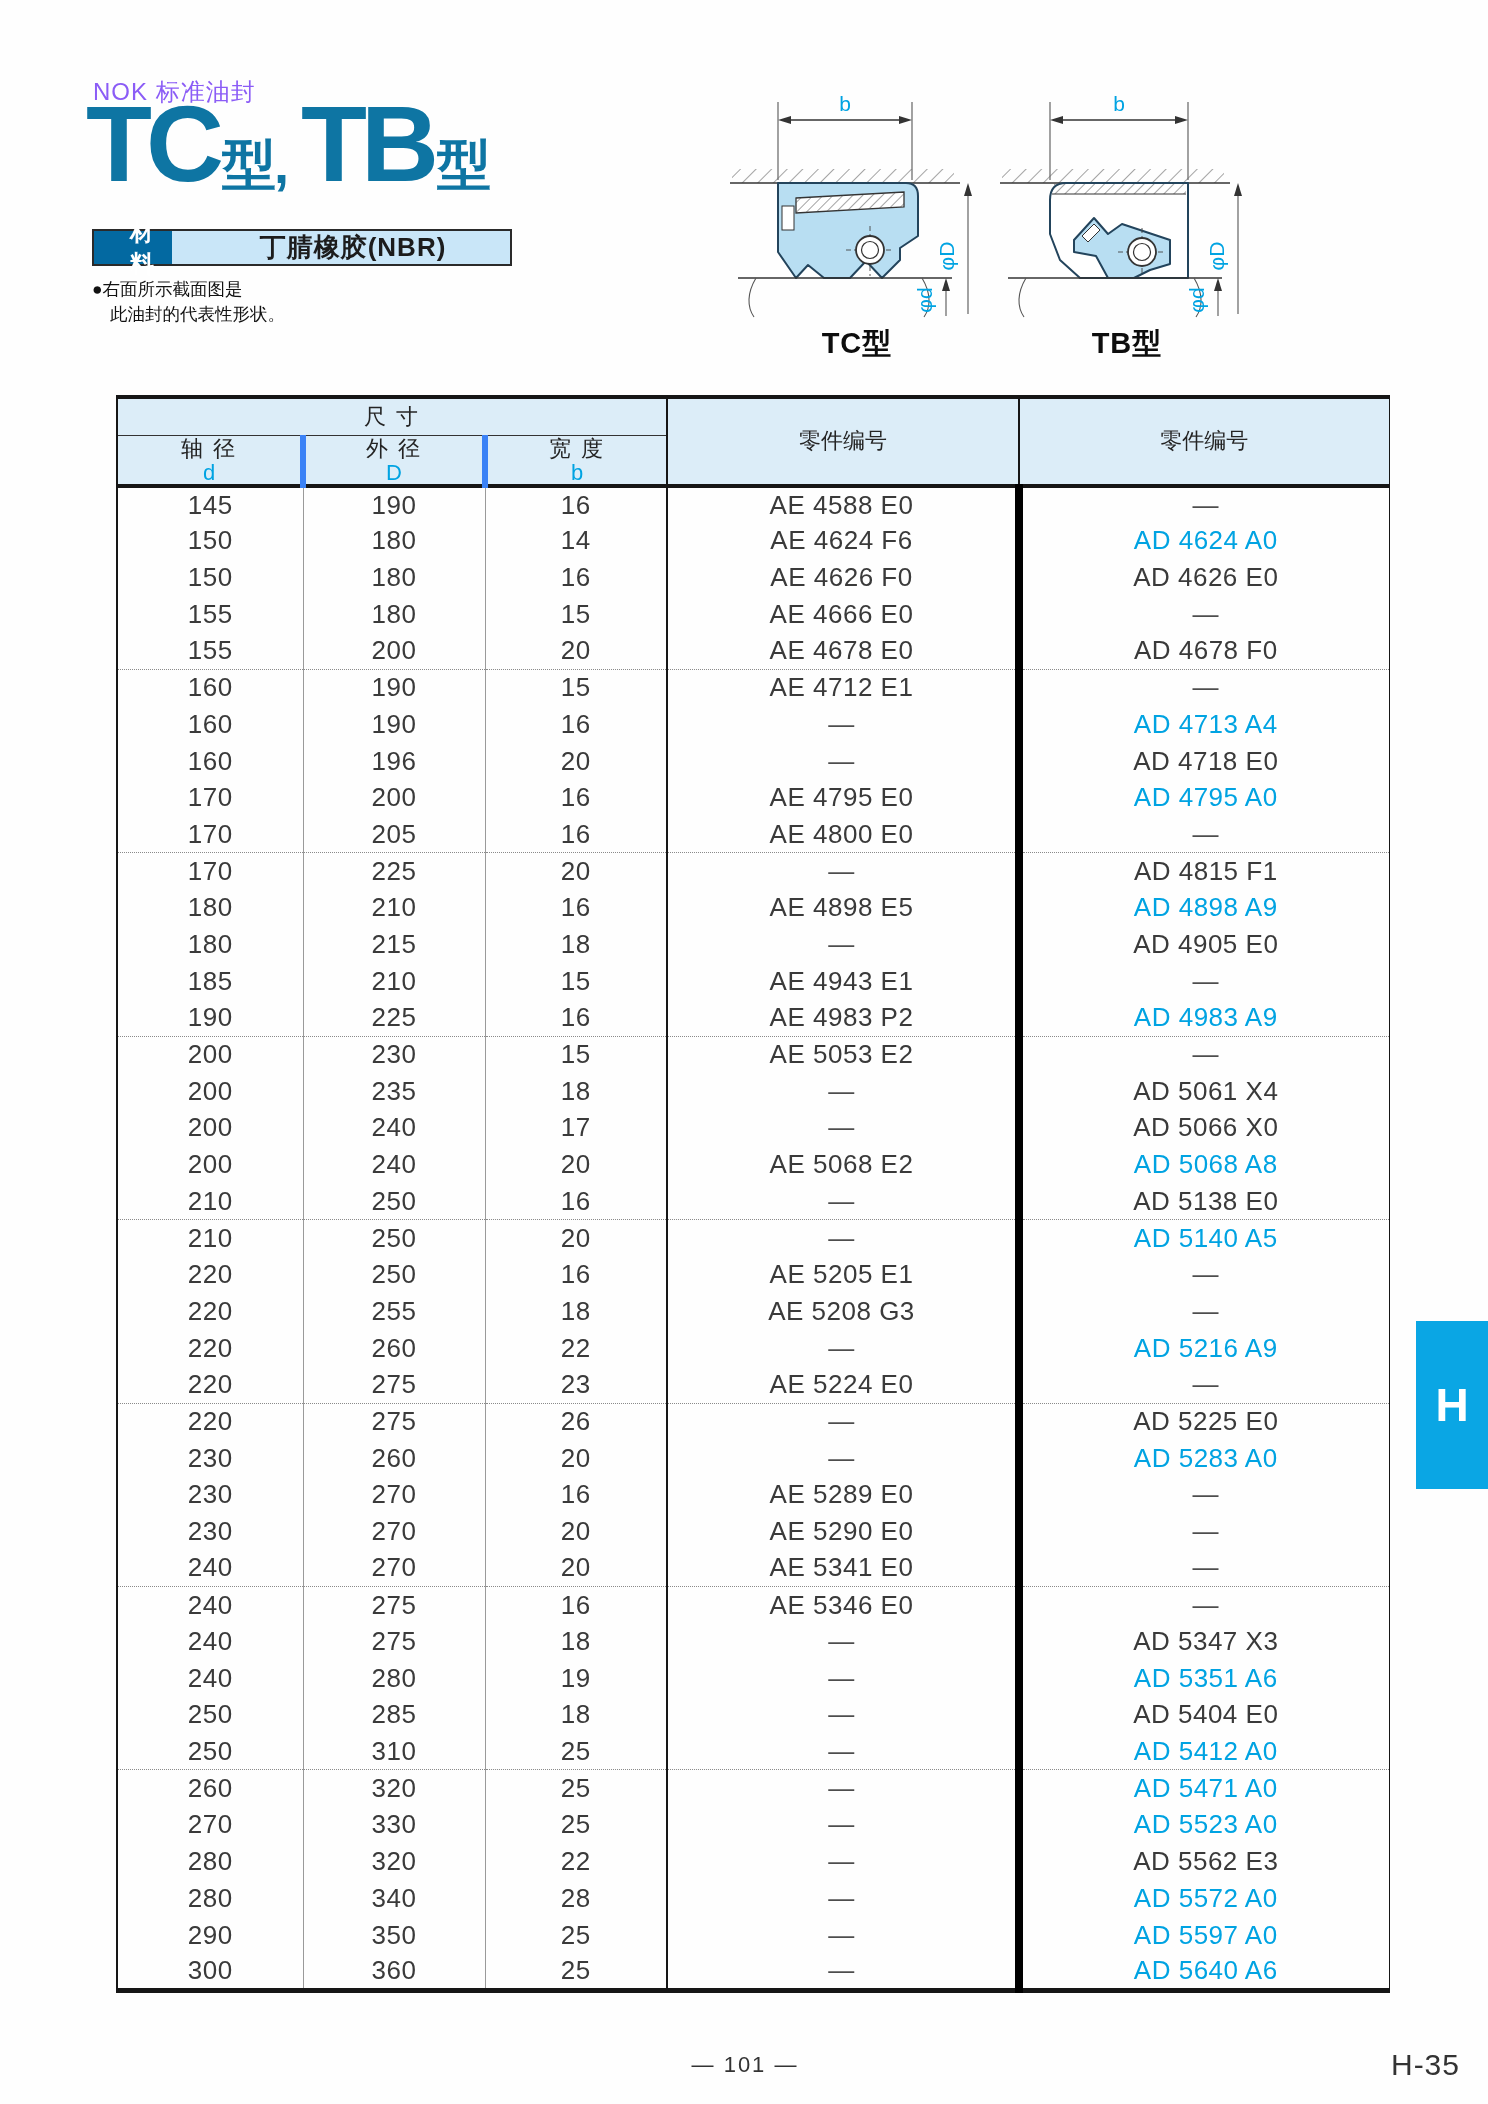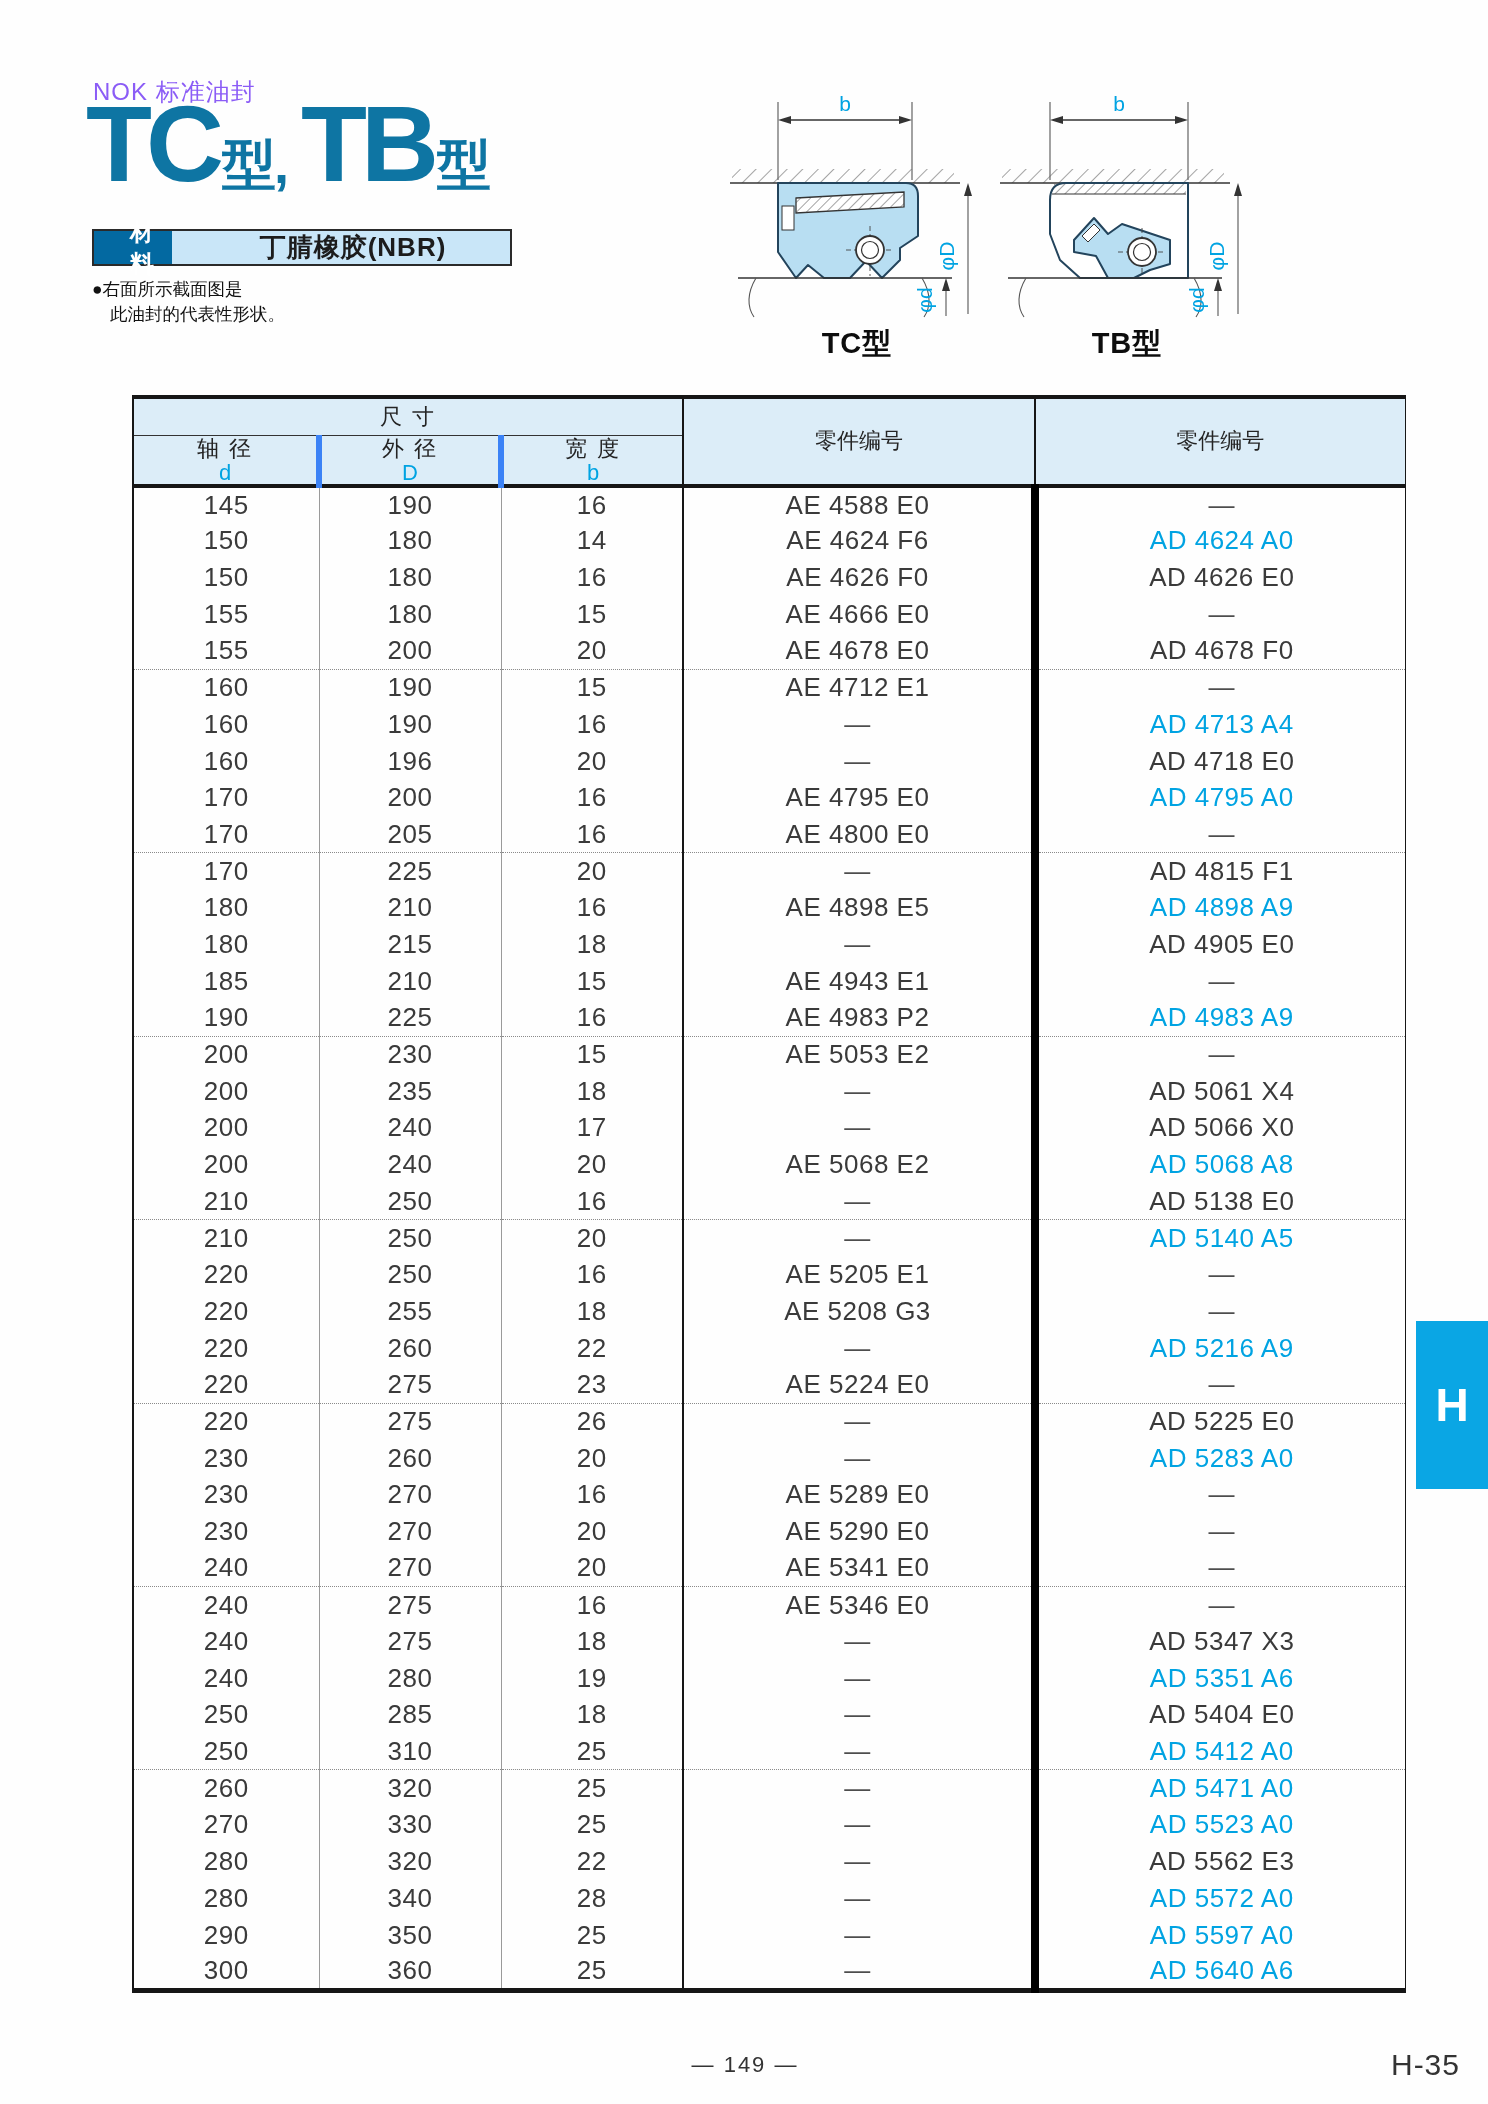--- a/index.html
+++ b/index.html
@@ -30,21 +30,21 @@
   .seal-svg{display:block; width:290px; height:230px;}
   .diagram-caption{text-align:center; font-size:29px; font-weight:bold; color:#0d0d0d; letter-spacing:1px; margin-top:6px;}
   .thin{stroke:#555;stroke-width:1.1;fill:none;}
   .ln{stroke:#333;stroke-width:1.5;fill:none;}
   .cl{stroke:#444;stroke-width:0.9;stroke-dasharray:5 3;fill:none;}
   .rubber{fill:var(--fill);stroke:#23445c;stroke-width:2;stroke-linejoin:round;}
   .case{fill:#fff;stroke:#23445c;stroke-width:2;stroke-linejoin:round;}
   .dim{fill:var(--cyan); font-size:21px; font-family:"Liberation Sans",sans-serif;}
   
   .spec-table{
-    position:absolute; left:132px; top:395px; width:1272px;
+    position:absolute; left:116px; top:395px; width:1272px;
     border-collapse:collapse; table-layout:fixed;
     border-top:4px solid #161616; border-bottom:5px solid #161616;
     border-left:2px solid #161616; border-right:1px solid #161616;padding-left:40px;
   }
   .spec-table th,.spec-table td{padding:0; text-align:center; vertical-align:middle; font-weight:normal;}
   .spec-table thead{border-bottom:4px solid #161616;}
   .spec-table thead th{background:var(--hdr); color:#242424;}
   .gh{height:38px; font-size:22px; letter-spacing:2px; border-bottom:1px solid #333; border-right:2px solid #161616;}
   .dh{height:48px; font-size:22px; letter-spacing:2px;}
   .dh .sub{font-size:22px; letter-spacing:0; color:var(--cyan); line-height:1.05;}
@@ -483,16 +483,16 @@
           <td class="c-d">300</td>
           <td class="c-D">360</td>
           <td class="c-b">25</td>
           <td class="c-ae dash">—</td>
           <td class="c-ad blue">AD 5640 A6</td>
         </tr>
       </tbody>
   </table>
 
   <div class="side-tab">H</div>
-  <div class="page-number">— 149 —</div>
+  <div class="page-number">— 101 —</div>
   <div class="section-ref">H-35</div>
 
 </div>
 
 </body></html>

